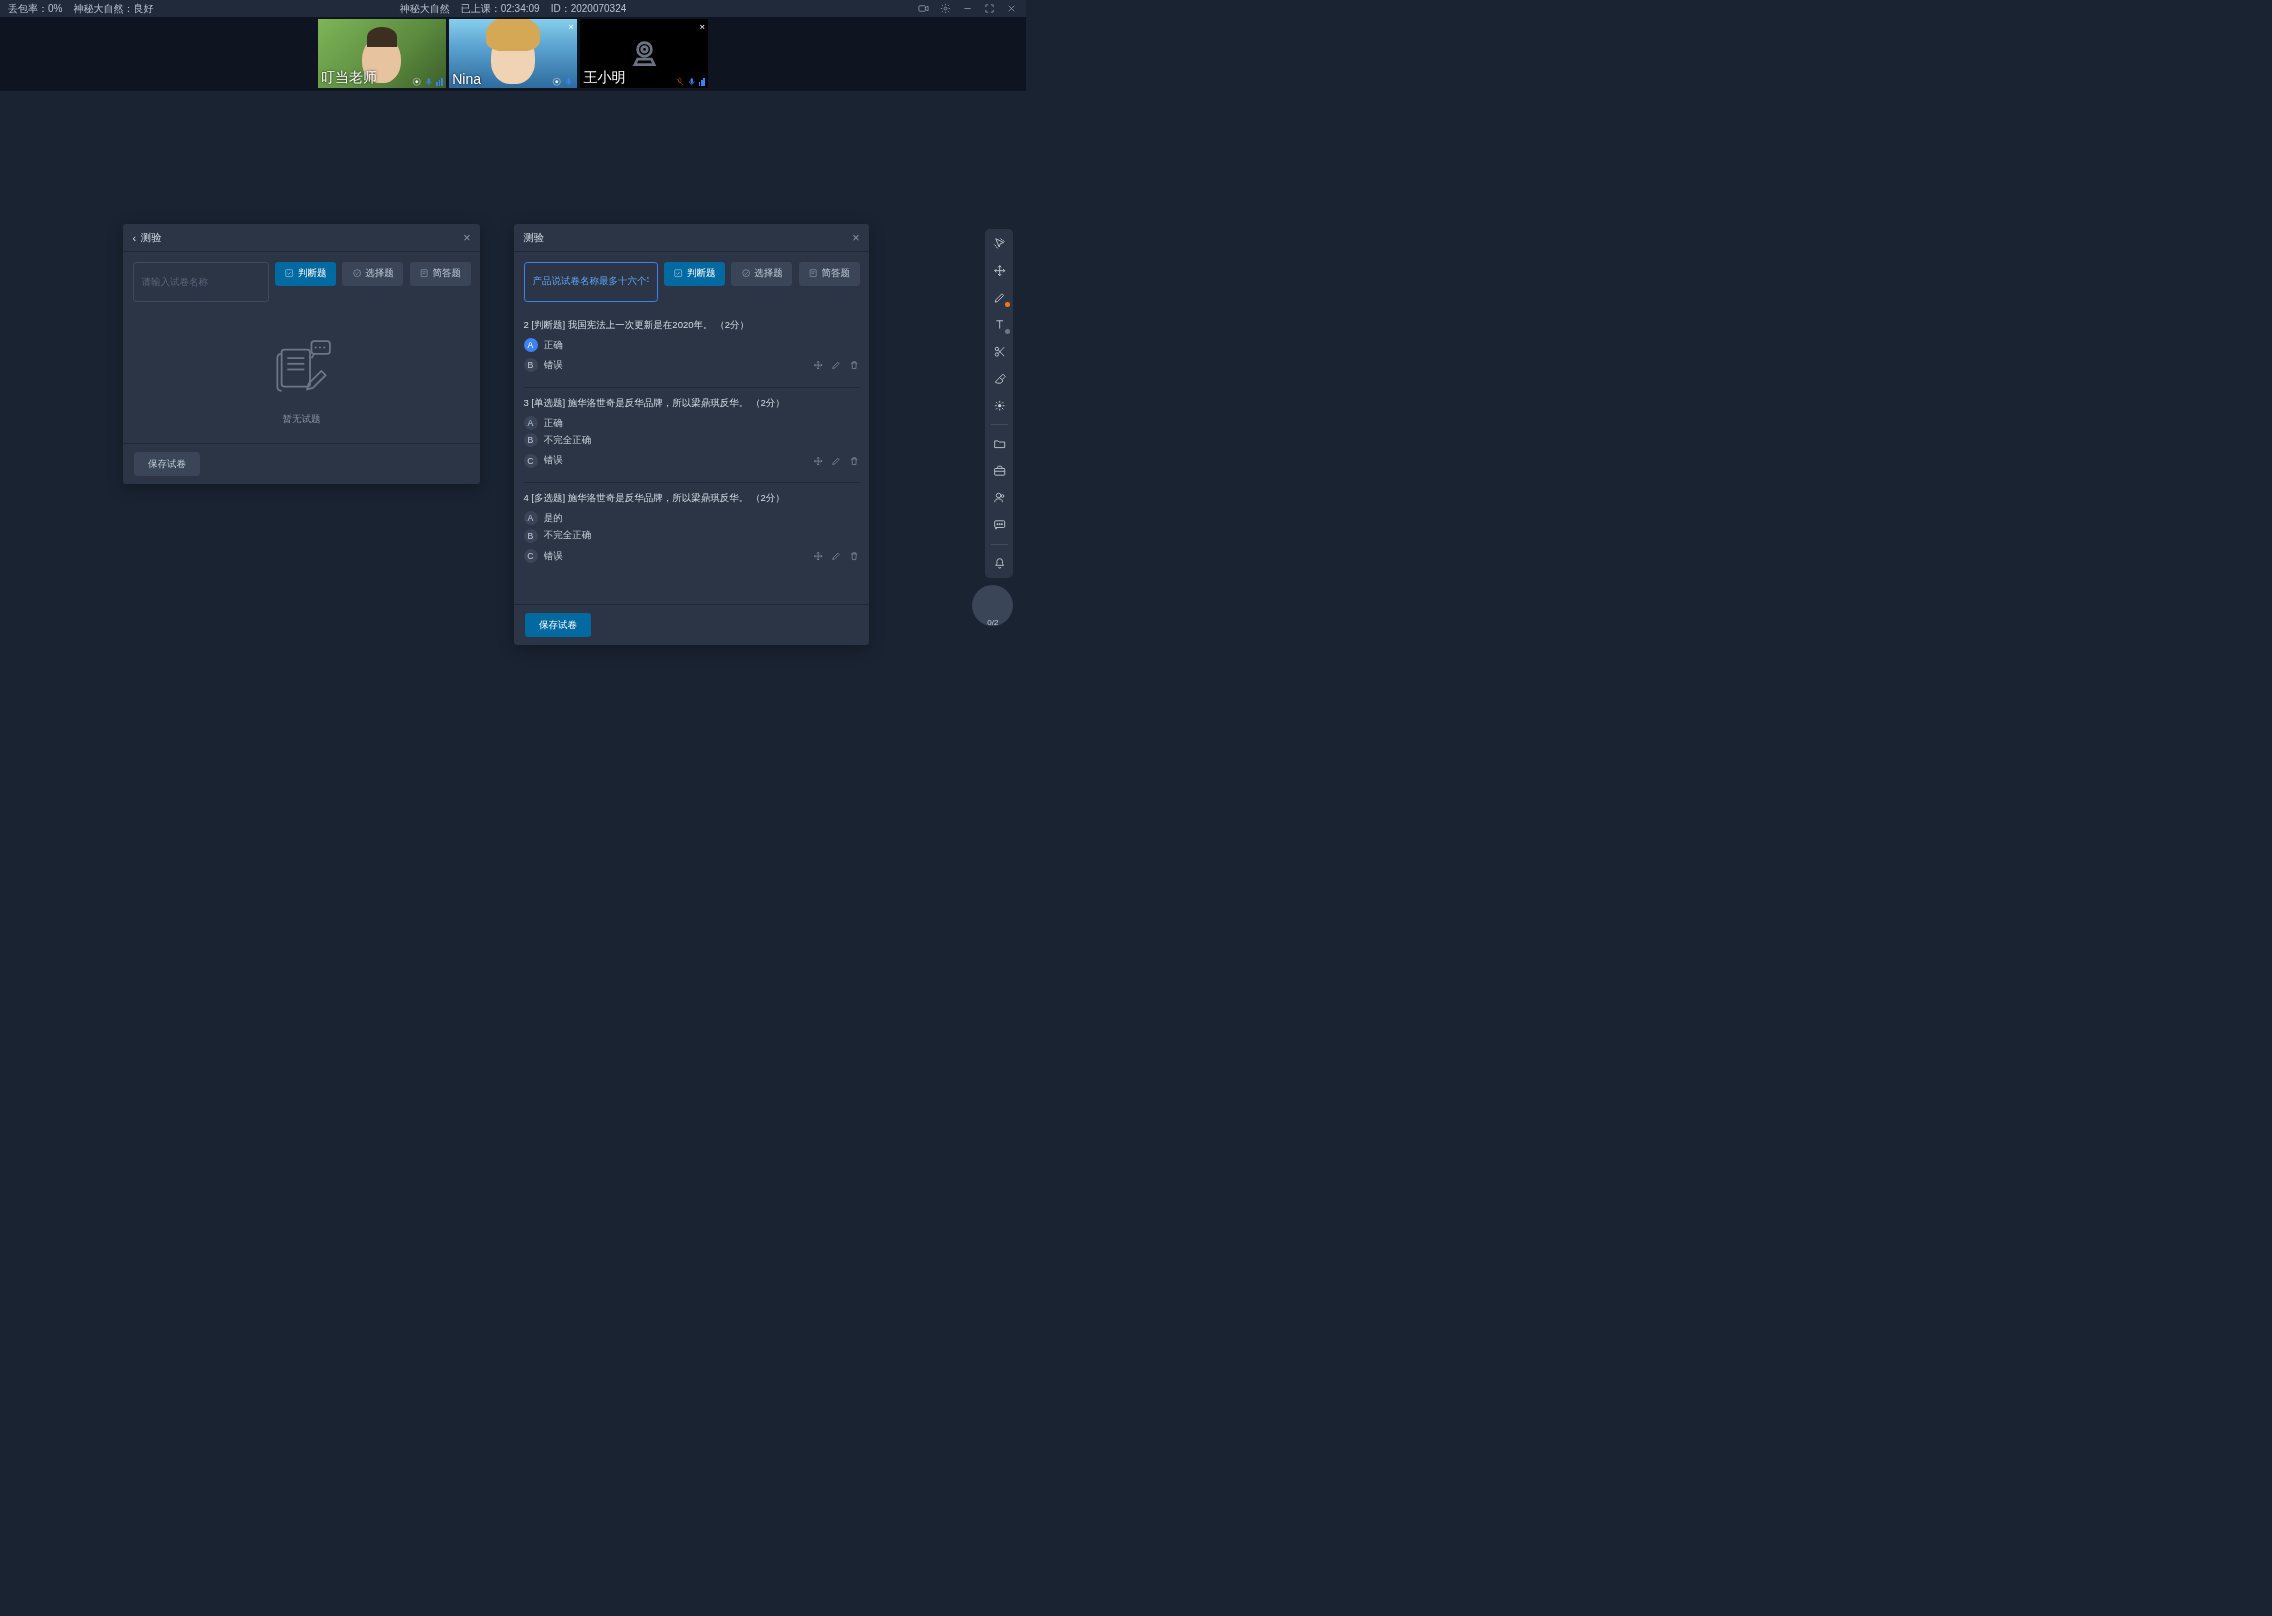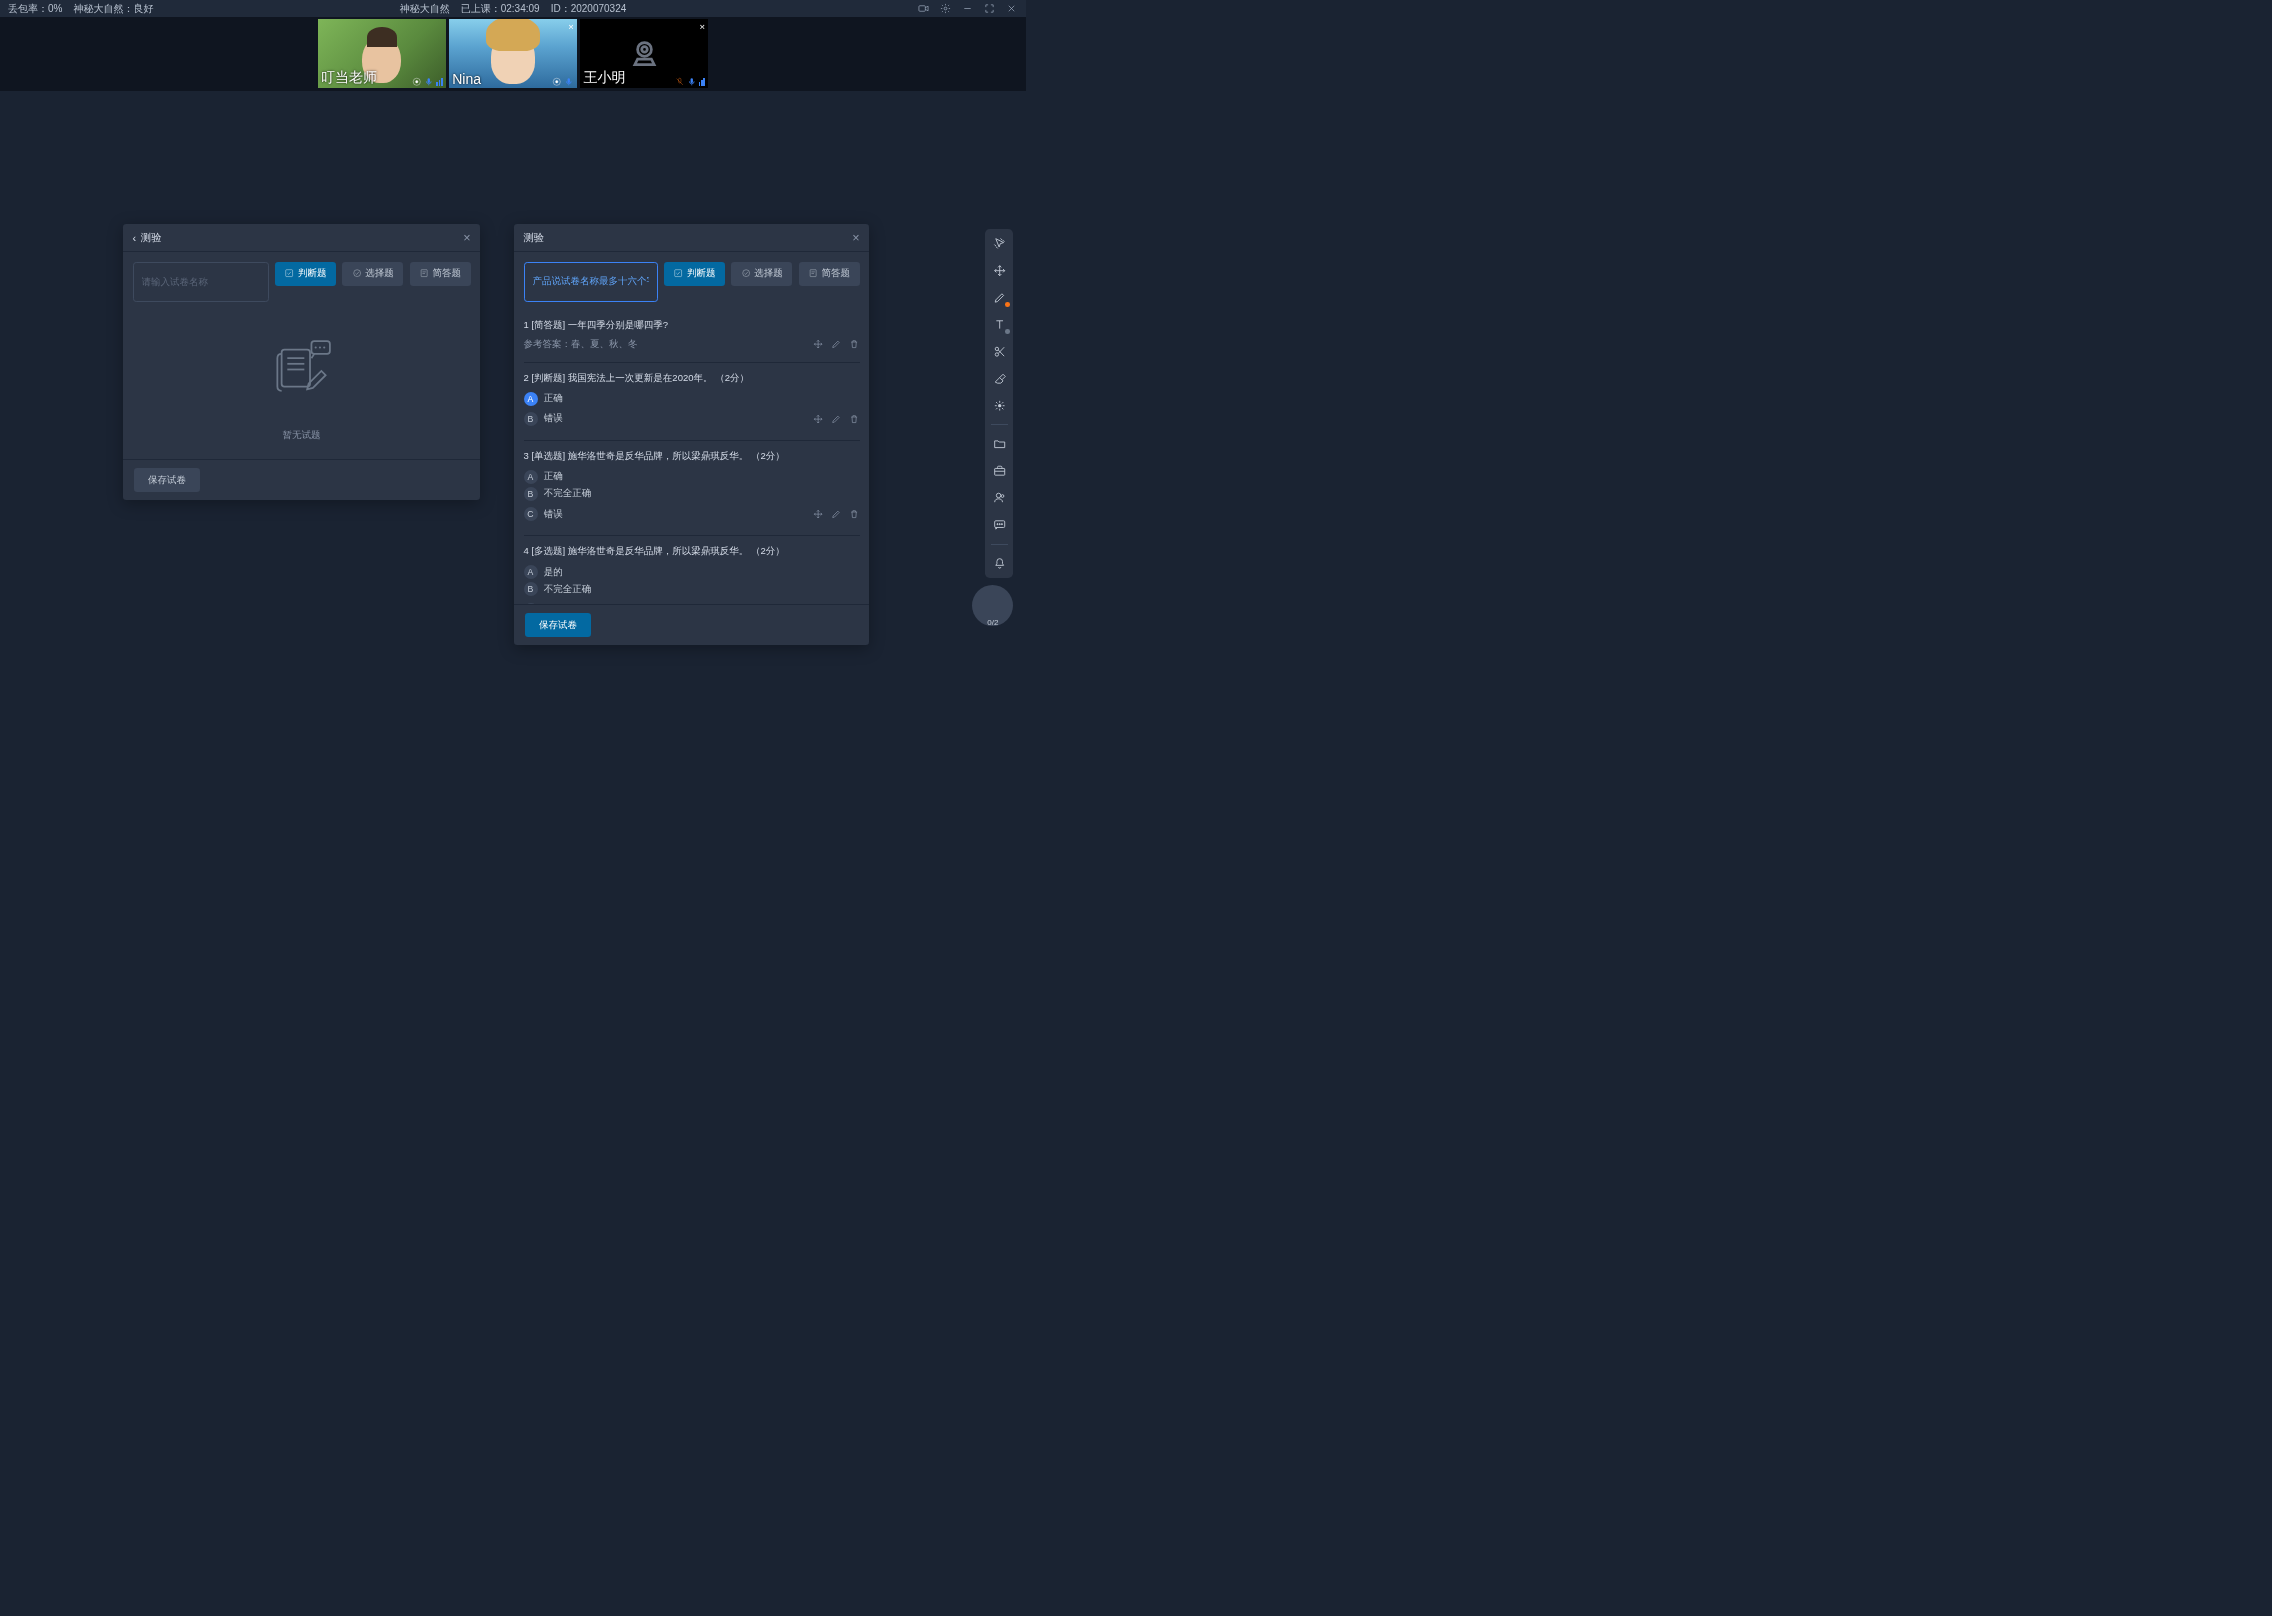--- a/index.html
+++ b/index.html
@@ -39,21 +39,21 @@
 
 .toolbar-row { display:flex; gap:6.3px; margin-bottom:8px; }
 .name-input { flex:1; min-width:0; height:40px; background:transparent; border:0.8px solid #3e4a5e; border-radius:3.2px; padding:0 8px; color:#d5dce8; font-size:9.5px; }
 .name-input.filled { border-color:#3b82f6; color:#60a5fa; }
 .name-input::placeholder { color:#5a6578; }
 .btn { height:24px; padding:0 9.5px; border-radius:3.2px; border:none; cursor:pointer; font-size:9.5px; display:flex; align-items:center; gap:3.2px; }
 .btn-primary { background:#0369a1; color:#fff; }
 .btn-ghost { background:#3a4558; color:#c5cdd8; }
 .btn svg { width:10.3px; height:10.3px; }
 
-.empty { display:flex; flex-direction:column; align-items:center; justify-content:center; padding:24px 0 8px;gap:16px; }
+.empty { display:flex; flex-direction:column; align-items:center; justify-content:center; padding:24px 0 8px; }
 .empty-illust { width:71px; height:71px; margin-bottom:8px; }
 .empty-text { color:#8a95a8; font-size:9.5px; }
 
 .panel-footer { padding:8px 11px; border-top:0.8px solid #1f2838; display:flex; justify-content:flex-start; }
 
 
 .q { border-bottom:0.8px solid #1f2838; padding:8px 0 11px; }
 .q-title { font-size:9.5px; color:#d5dce8; margin-bottom:6.3px; line-height:1.5; }
 .q-answer { font-size:9.5px; color:#8a95a8; display:flex; align-items:center; }
 .q-actions { margin-left:auto; display:flex; gap:8px; }
@@ -275,40 +275,20 @@
       <button class="btn btn-ghost">
         <svg viewBox="0 0 24 24" stroke="currentColor" fill="none">
             <rect x="5" y="4" width="14" height="16" rx="1"></rect>
             <line x1="8" y1="9" x2="16" y2="9"></line>
             <line x1="8" y1="13" x2="14" y2="13"></line>
           </svg>
         <span>简答题</span>
       </button>
     </div>
 
-    <div class="q">
-      <div class="q-title">
-        <span>1</span> <span>[简答题]</span> <span>一年四季分别是哪四季?</span>
-      </div>
-      <div class="q-answer">
-        <span>参考答案：</span>
-        <span>春、夏、秋、冬</span>
-        <div class="q-actions">
-          <svg viewBox="0 0 24 24">
-              <path d="M12 3v18M3 12h18M12 3l-3 3M12 3l3 3M12 21l-3-3M12 21l3-3M3 12l3-3M3 12l3 3M21 12l-3-3M21 12l-3 3"></path>
-            </svg>
-          <svg viewBox="0 0 24 24">
-              <path d="M4 20l4-1 11-11-3-3L5 16z"></path>
-            </svg>
-          <svg viewBox="0 0 24 24">
-              <path d="M5 7h14M9 7V4h6v3M7 7l1 13h8l1-13"></path>
-            </svg>
-        </div>
-      </div>
-    </div>
 
     <div class="q">
       <div class="q-title">
         <span>2</span> <span>[判断题]</span> <span>我国宪法上一次更新是在2020年。</span> <span>（2分）</span>
       </div>
       <div class="opt">
           <span class="opt-letter sel">A</span>
           <span>正确</span>
         </div>
       <div class="opt-row-last">

